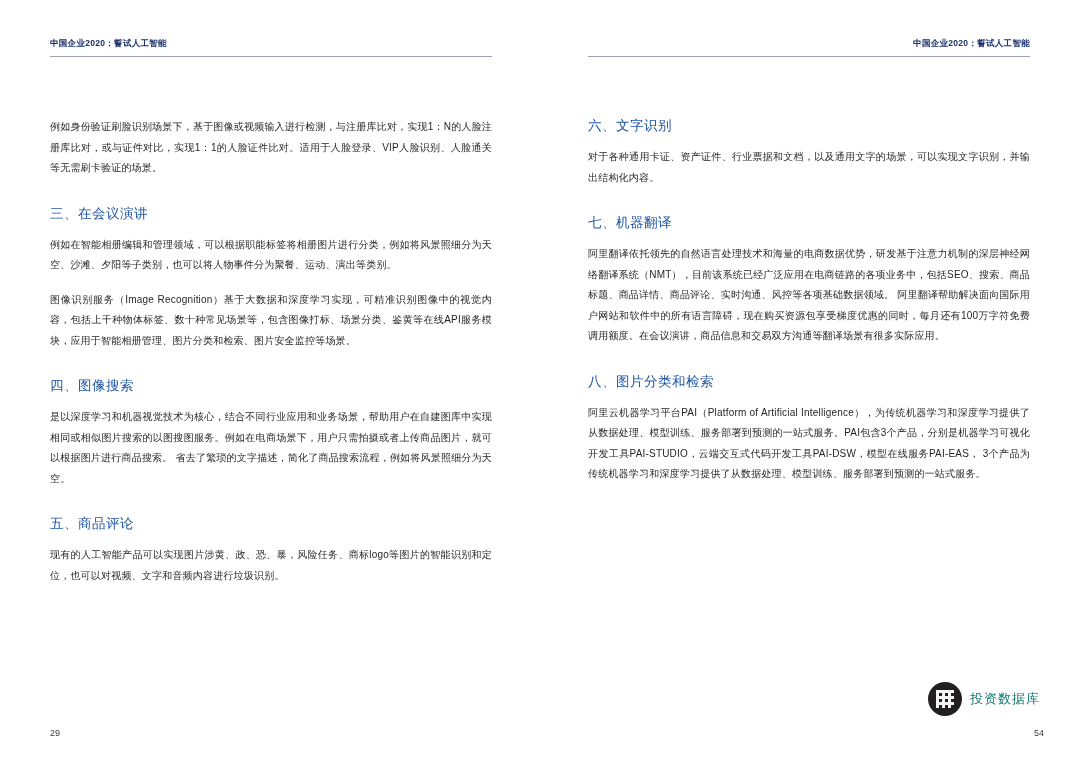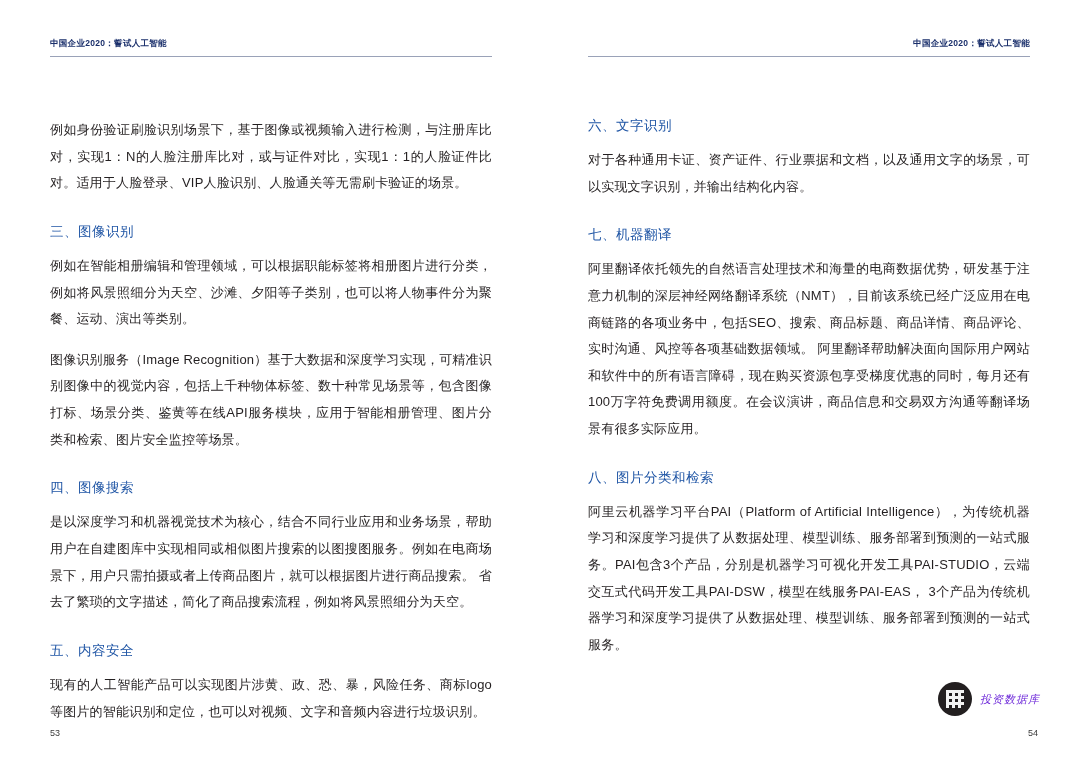--- a/index.html
+++ b/index.html
@@ -55,38 +55,38 @@
     font-size: 13.5px;
     color: #1f55a5;
     font-weight: normal;
     margin: 26px 0 12px 0;
     letter-spacing: 0.5px;
   }
   h2.sec.first {
     margin-top: 22px;
   }
   p.para {
-    font-size: 13px;
+    font-size: 10px;
     line-height: 2.05;
     margin: 0 0 14px 0;
     text-align: justify;
     color: #231f20;
     letter-spacing: 0.2px;
   }
   .folio {
     position: absolute;
     bottom: 26px;
     font-size: 9px;
     color: #3a3a3a;
   }
   .folio-left {
     left: 50px;
   }
   .folio-right {
-    right: 42px;
+    right: 36px;
   }
   .qr-badge {
     position: absolute;
     right: 40px;
     bottom: 48px;
     display: flex;
     align-items: center;
     gap: 8px;
   }
   .qr-circle {
@@ -103,48 +103,47 @@
     left: 8px;
     top: 8px;
     width: 18px;
     height: 18px;
     background:
       linear-gradient(90deg, #fff 0 3px, transparent 3px 6px) 0 0/6px 6px,
       linear-gradient(180deg, #fff 0 3px, transparent 3px 6px) 0 0/6px 6px;
     opacity: 0.95;
   }
   .qr-text {
-    font-size: 11px;
-    color: #6d28d9;
+    font-size: 13px;
+    color: #0f766e;
     letter-spacing: 1px;
     font-weight: 500;
-    font-style: italic;
   }
 </style>
 </head>
 <body>
 
 <div class="spread">
 
   <div class="page page-left">
     <div class="running-head">中国企业2020：誓试人工智能</div>
     <div class="rule"></div>
 
     <div class="body-col">
       <p class="para">例如身份验证刷脸识别场景下，基于图像或视频输入进行检测，与注册库比对，实现1：N的人脸注册库比对，或与证件对比，实现1：1的人脸证件比对。适用于人脸登录、VIP人脸识别、人脸通关等无需刷卡验证的场景。</p>
-      <h2 class="sec">三、图像识别</h2>
+      <h2 class="sec">三、在会议演讲</h2>
       <p class="para">例如在智能相册编辑和管理领域，可以根据职能标签将相册图片进行分类，例如将风景照细分为天空、沙滩、夕阳等子类别，也可以将人物事件分为聚餐、运动、演出等类别。</p>
       <p class="para">图像识别服务（Image Recognition）基于大数据和深度学习实现，可精准识别图像中的视觉内容，包括上千种物体标签、数十种常见场景等，包含图像打标、场景分类、鉴黄等在线API服务模块，应用于智能相册管理、图片分类和检索、图片安全监控等场景。</p>
       <h2 class="sec">四、图像搜索</h2>
       <p class="para">是以深度学习和机器视觉技术为核心，结合不同行业应用和业务场景，帮助用户在自建图库中实现相同或相似图片搜索的以图搜图服务。例如在电商场景下，用户只需拍摄或者上传商品图片，就可以根据图片进行商品搜索。 省去了繁琐的文字描述，简化了商品搜索流程，例如将风景照细分为天空。</p>
-      <h2 class="sec">五、内容安全</h2>
+      <h2 class="sec">五、商品评论</h2>
       <p class="para">现有的人工智能产品可以实现图片涉黄、政、恐、暴，风险任务、商标logo等图片的智能识别和定位，也可以对视频、文字和音频内容进行垃圾识别。</p>
     </div>
 
-    <div class="folio folio-left">53</div>
+    <div class="folio folio-left">29</div>
   </div>
 
   <div class="page page-right">
     <div class="running-head rh-right">中国企业2020：誓试人工智能</div>
     <div class="rule"></div>
 
     <div class="body-col">
       <h2 class="sec first">六、文字识别</h2>
       <p class="para">对于各种通用卡证、资产证件、行业票据和文档，以及通用文字的场景，可以实现文字识别，并输出结构化内容。</p>
       <h2 class="sec">七、机器翻译</h2>

